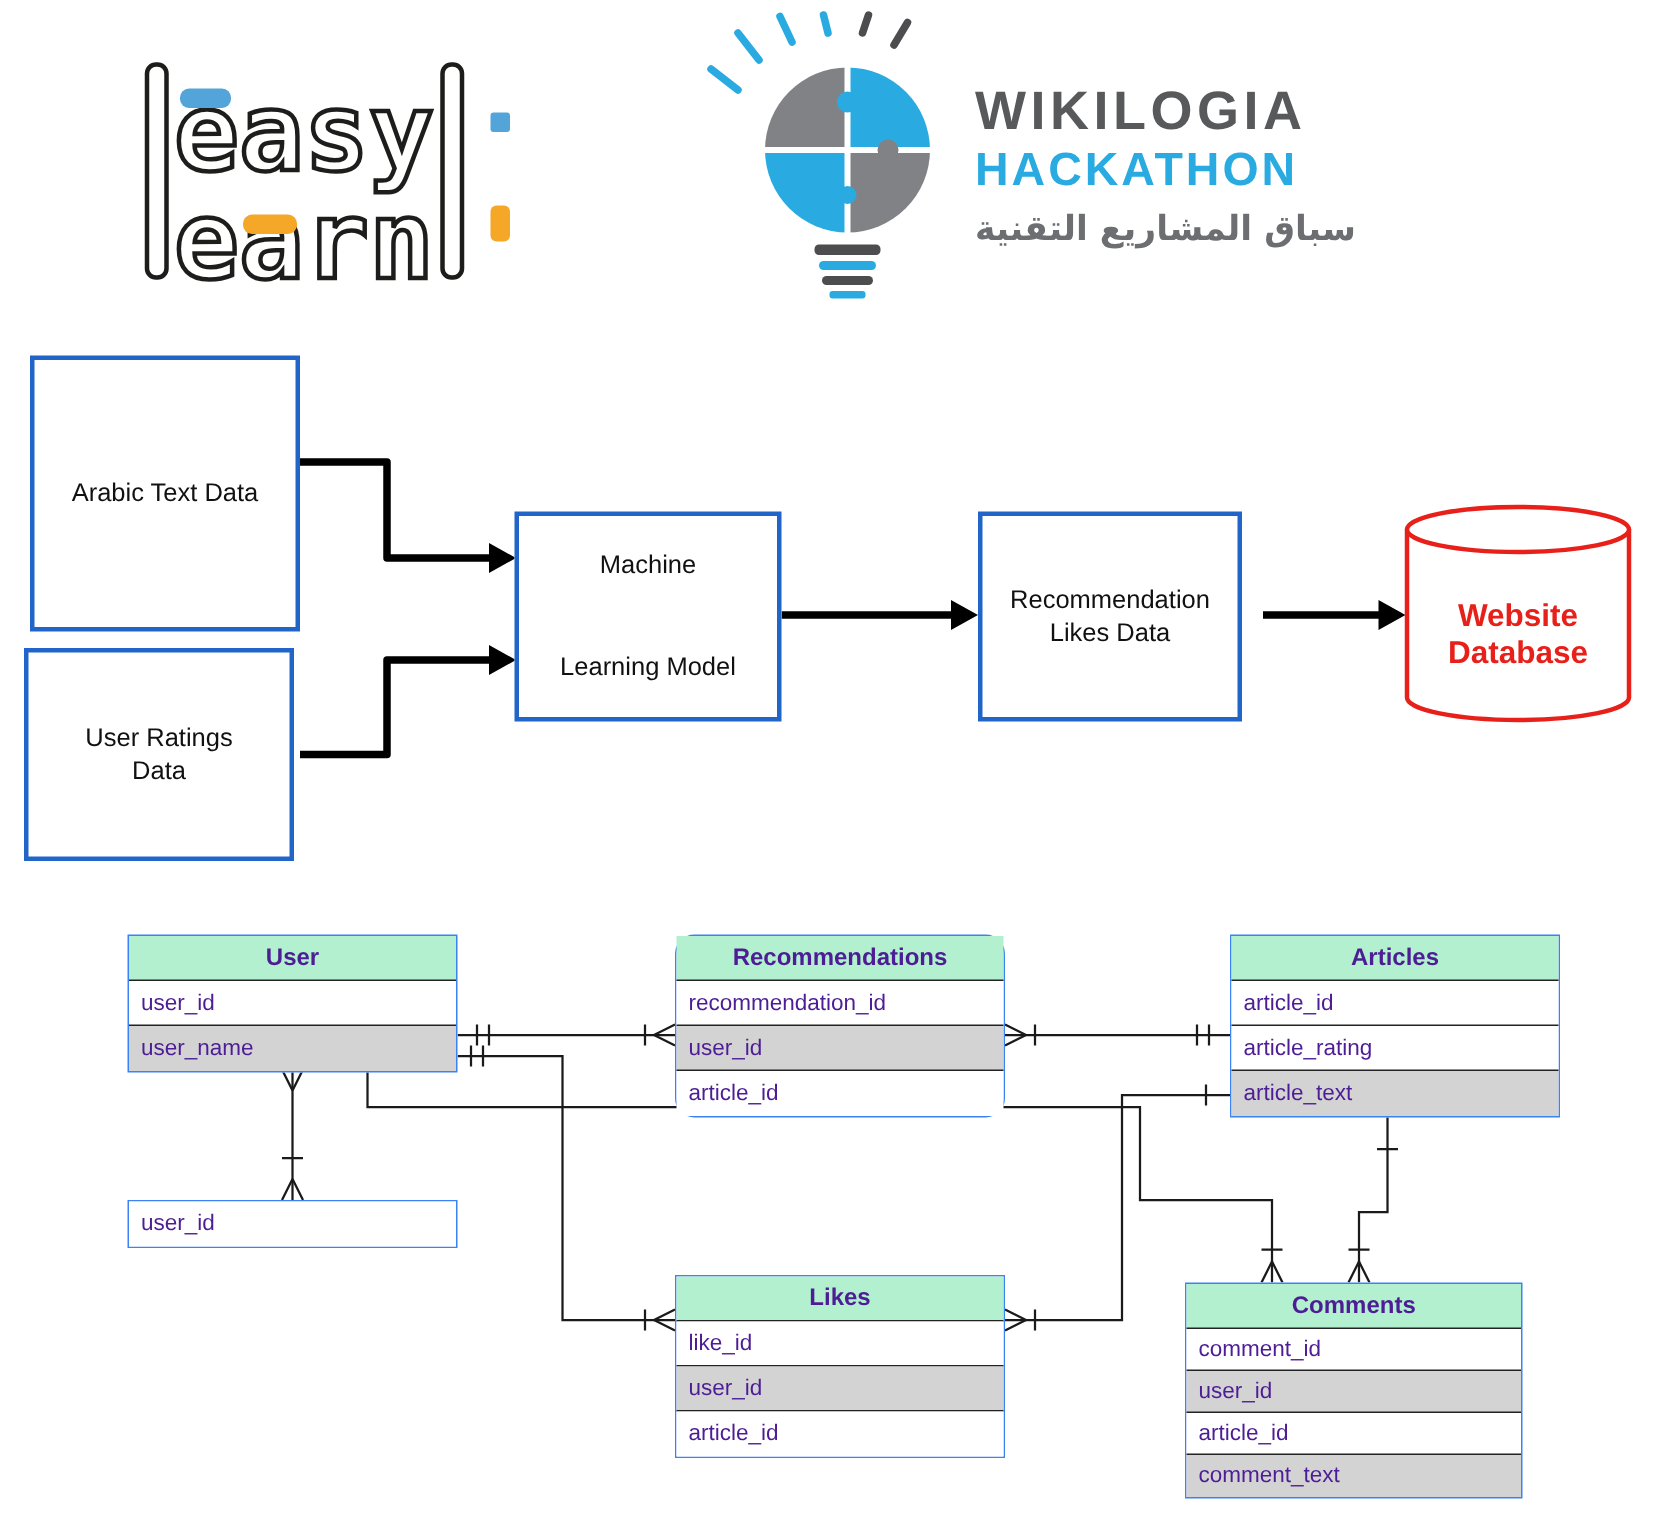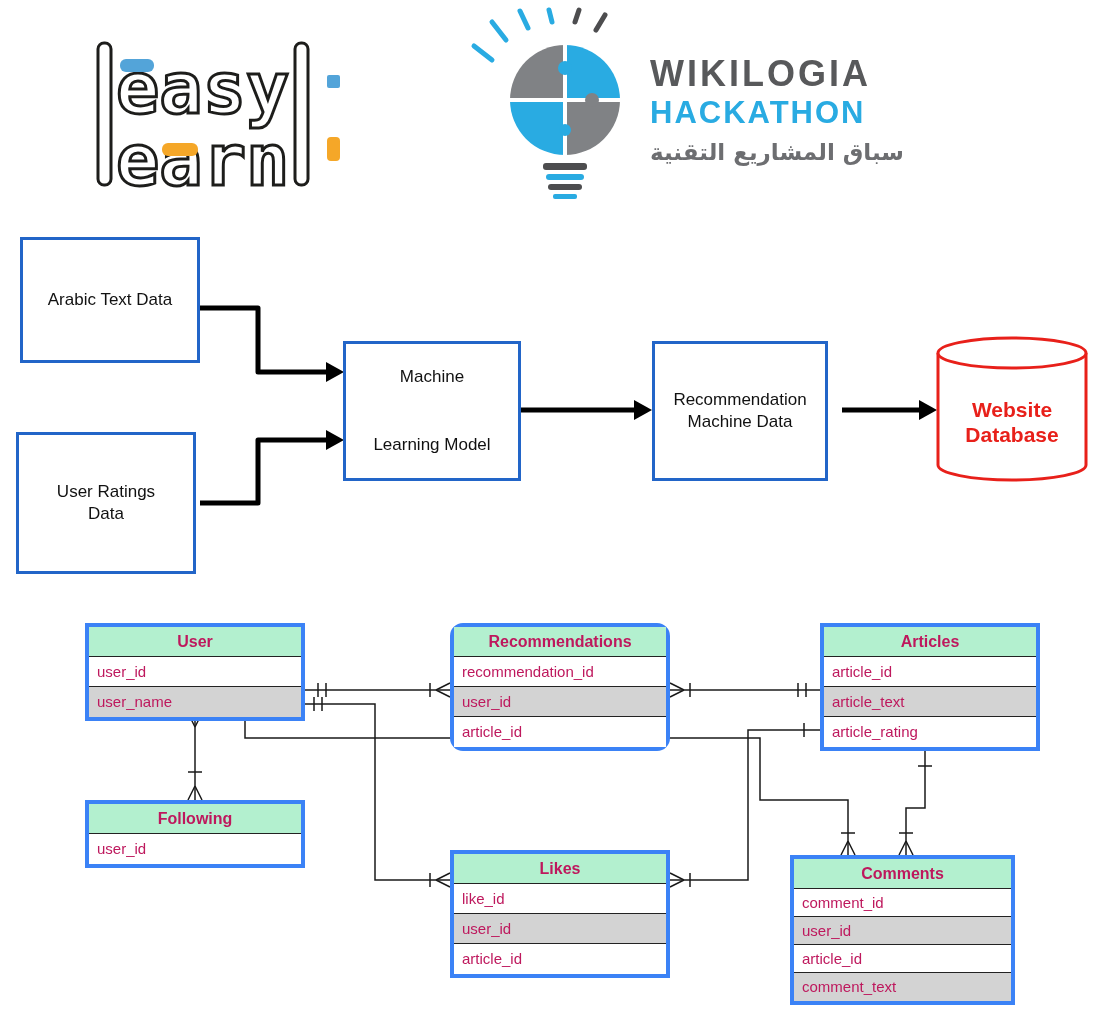--- a/index.html
+++ b/index.html
@@ -9,21 +9,21 @@
   .layer { position:absolute; left:0; top:0; }
 
   
   .flow-box {
     position:absolute; background:#fff; border:3px solid #2265c8;
     display:flex; flex-direction:column; align-items:center; justify-content:center;
     text-align:center; font-size:17px; color:#111; line-height:1.3; z-index:2;
   }
 
   
-  .erd-table { position:absolute; z-index:2; border:4px solid #3b82f6; background:#fff; font-size:15px; color:#be185d; }
+  .erd-table { position:absolute; z-index:2; border:1px solid #3b82f6; background:#fff; font-size:15px; color:#4c1d95; }
   .erd-header { height:30px; line-height:30px; text-align:center; font-weight:bold; font-size:16px;
     background:#b3f0cf; border-bottom:1px solid #222; }
   .erd-row { height:30px; line-height:30px; padding-left:8px; border-bottom:1px solid #222; background:#fff; }
   .erd-row:last-child { border-bottom:none; }
   .erd-row.shaded { background:#d3d3d3; }
   .erd-table.comments .erd-row { height:28px; line-height:28px; }
 
   svg { position:absolute; overflow:visible; }
   .outline-text { font-family:"DejaVu Sans Mono", monospace; font-weight:bold; font-size:72px;
     fill:#ffffff; stroke:#1d1d1b; stroke-width:3px; }
@@ -120,37 +120,37 @@
       <path d="M804,723 V737"></path>
 
       <path d="M245,713 V738 H760 V800 H848 V855"></path>
       <path d="M848,841 L841,855 M848,841 L855,855 M841,833 H855"></path>
 
       <path d="M925,743 V808 H906 V855"></path>
       <path d="M906,841 L899,855 M906,841 L913,855 M899,833 H913 M918,766 H932"></path>
     </g>
   </svg>
 
-  <div class="flow-box" style="left:20px;top:237px;width:180px;height:126px;">
+  <div class="flow-box" style="left:20px;top:237px;width:180px;height:184px;">
     <span>Arabic Text Data</span>
   </div>
 
   <div class="flow-box" style="left:16px;top:432px;width:180px;height:142px;">
     <span>User Ratings</span>
     <span>Data</span>
   </div>
 
   <div class="flow-box" style="left:343px;top:341px;width:178px;height:140px;gap:45px;">
     <span>Machine</span>
     <span>Learning Model</span>
   </div>
 
   <div class="flow-box" style="left:652px;top:341px;width:176px;height:140px;">
     <span>Recommendation</span>
-    <span>Machine Data</span>
+    <span>Likes Data</span>
   </div>
 
   <svg class="layer" style="left:930px;top:335px;z-index:2;" width="165" height="150" viewBox="0 0 165 150">
     <path d="M8,18 L8,130 A74,15 0 0 0 156,130 L156,18" fill="#ffffff" stroke="#e8201a" stroke-width="3"></path>
     <ellipse cx="82" cy="18" rx="74" ry="15" fill="#ffffff" stroke="#e8201a" stroke-width="3"></ellipse>
     <text x="82" y="82" class="db-text">Website</text>
     <text x="82" y="107" class="db-text">Database</text>
   </svg>
 
   <div class="erd-table" style="left:85px;top:623px;width:220px;">
@@ -162,26 +162,25 @@
   <div class="erd-table" style="left:450px;top:623px;width:220px;border-radius:13px;">
     <div class="erd-header">Recommendations</div>
     <div class="erd-row">recommendation_id</div>
     <div class="erd-row shaded">user_id</div>
     <div class="erd-row">article_id</div>
   </div>
 
   <div class="erd-table" style="left:820px;top:623px;width:220px;">
     <div class="erd-header">Articles</div>
     <div class="erd-row">article_id</div>
+    <div class="erd-row">article_rating</div>
     <div class="erd-row shaded">article_text</div>
-    <div class="erd-row">article_rating</div>
   </div>
 
   <div class="erd-table" style="left:85px;top:800px;width:220px;">
-    <div class="erd-header">Following</div>
     <div class="erd-row">user_id</div>
   </div>
 
   <div class="erd-table" style="left:450px;top:850px;width:220px;">
     <div class="erd-header">Likes</div>
     <div class="erd-row">like_id</div>
     <div class="erd-row shaded">user_id</div>
     <div class="erd-row">article_id</div>
   </div>
 

